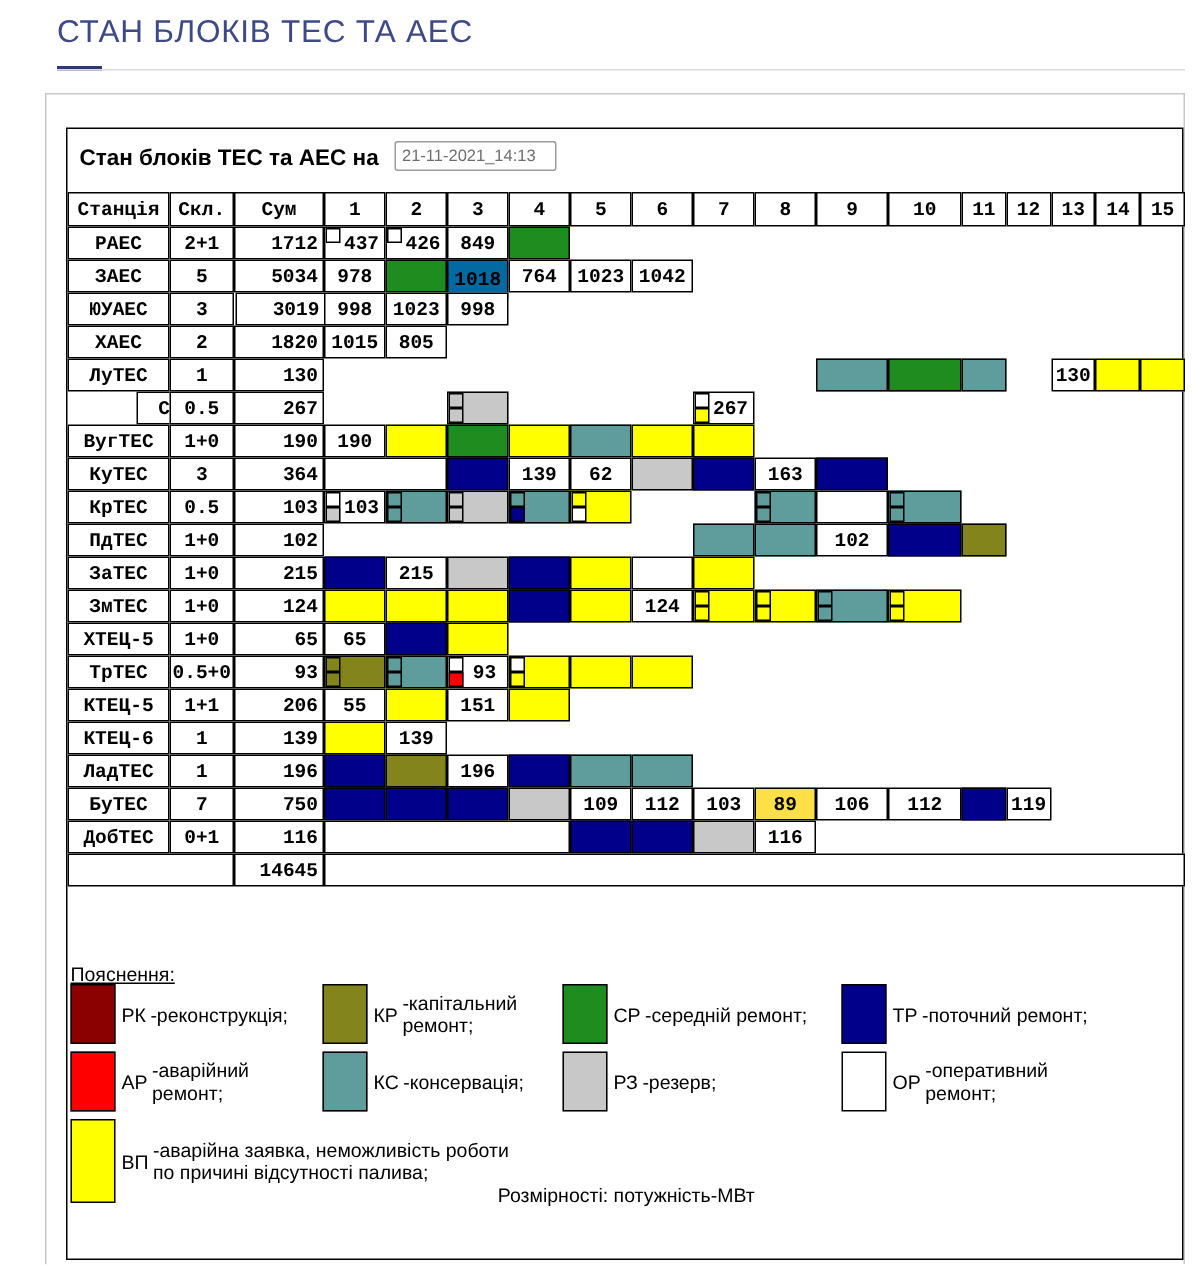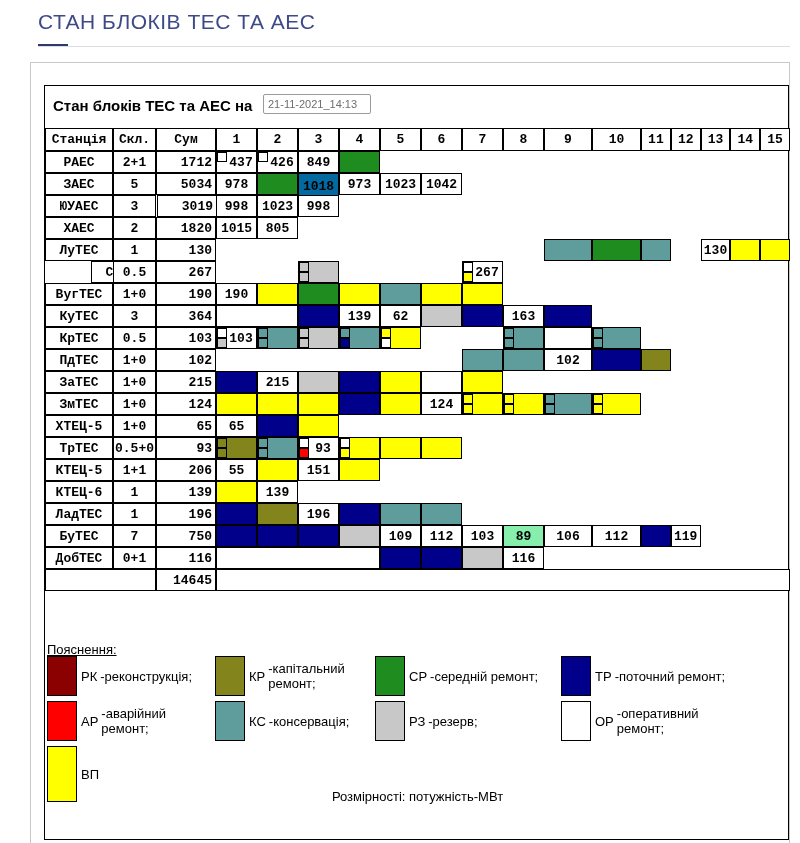--- a/index.html
+++ b/index.html
@@ -130,21 +130,21 @@
           <span>5034</span>
         </div>
         <div class="cell" style="left: 171px; top: 45px; width: 41px; height: 22px; background: rgb(255, 255, 255);">
           <span>978</span>
         </div>
         <div class="cell" style="left: 212px; top: 45px; width: 41px; height: 22px; background: rgb(30, 140, 30);"></div>
         <div class="cell" style="left: 253px; top: 45px; width: 41px; height: 26px; background: #0369a1;">
           <span>1018</span>
         </div>
         <div class="cell" style="left: 294px; top: 45px; width: 41px; height: 22px; background: rgb(255, 255, 255);">
-          <span>973</span>
+          <span>764</span>
         </div>
         <div class="cell" style="left: 335px; top: 45px; width: 41px; height: 22px; background: rgb(255, 255, 255);">
           <span>1023</span>
         </div>
         <div class="cell" style="left: 376px; top: 45px; width: 41px; height: 22px; background: rgb(255, 255, 255);">
           <span>1042</span>
         </div>
         <div class="cell" style="left: 0px; top: 67px; width: 68px; height: 22px;">
           <span>ЮУАЕС</span>
         </div>
@@ -464,21 +464,21 @@
         <div class="cell" style="left: 294px; top: 397px; width: 41px; height: 22px; background: rgb(200, 200, 200);"></div>
         <div class="cell" style="left: 335px; top: 397px; width: 41px; height: 22px; background: rgb(255, 255, 255);">
           <span>109</span>
         </div>
         <div class="cell" style="left: 376px; top: 397px; width: 41px; height: 22px; background: rgb(255, 255, 255);">
           <span>112</span>
         </div>
         <div class="cell" style="left: 417px; top: 397px; width: 41px; height: 22px; background: rgb(255, 255, 255);">
           <span>103</span>
         </div>
-        <div class="cell" style="left: 458px; top: 397px; width: 41px; height: 22px; background: #86efac;">
+        <div class="cell" style="left: 458px; top: 397px; width: 41px; height: 22px; background: #fde047;">
           <span>89</span>
         </div>
         <div class="cell" style="left: 499px; top: 397px; width: 48px; height: 22px; background: rgb(255, 255, 255);">
           <span>106</span>
         </div>
         <div class="cell" style="left: 547px; top: 397px; width: 49px; height: 22px; background: rgb(255, 255, 255);">
           <span>112</span>
         </div>
         <div class="cell" style="left: 596px; top: 397px; width: 29.8px; height: 22px; background: rgb(0, 0, 139);"></div>
         <div class="cell" style="left: 625.8px; top: 397px; width: 29.8px; height: 22px; background: rgb(255, 255, 255);">
@@ -544,17 +544,18 @@
           <span class="legend-label">-резерв;</span>
         </div>
         <div class="legend-item" style="left: 516px; top: 59px;">
           <div class="legend-swatch" style="background: rgb(255, 255, 255);"></div>
           <span class="legend-code">ОР</span>
           <span class="legend-label">-оперативний ремонт;</span>
         </div>
         <div class="legend-item" style="left: 2px; top: 104px;">
           <div class="legend-swatch tall" style="background: rgb(255, 255, 0);"></div>
           <span class="legend-code">ВП</span>
+          <span class="legend-label wide">-аварійна заявка, неможливість роботи по причині відсутності палива;</span>
         </div>
       </div>
     <div class="abs" id="units-note">Розмірності: потужність-МВт</div>
   </div>
 </div>
 
 </body></html>

